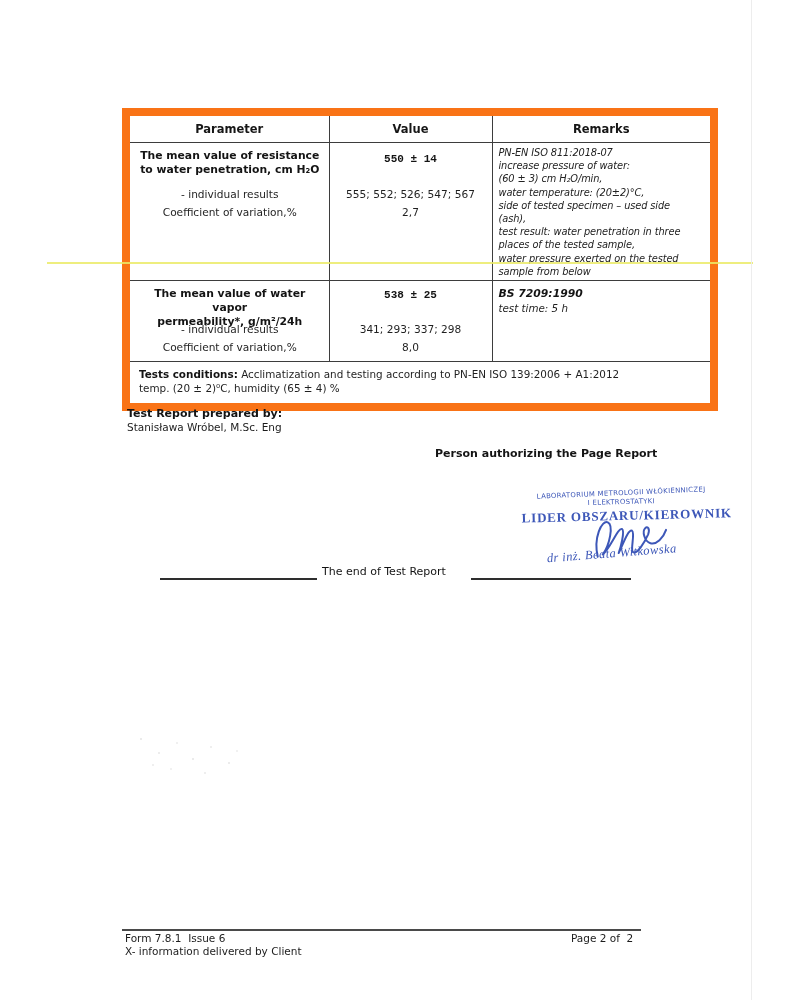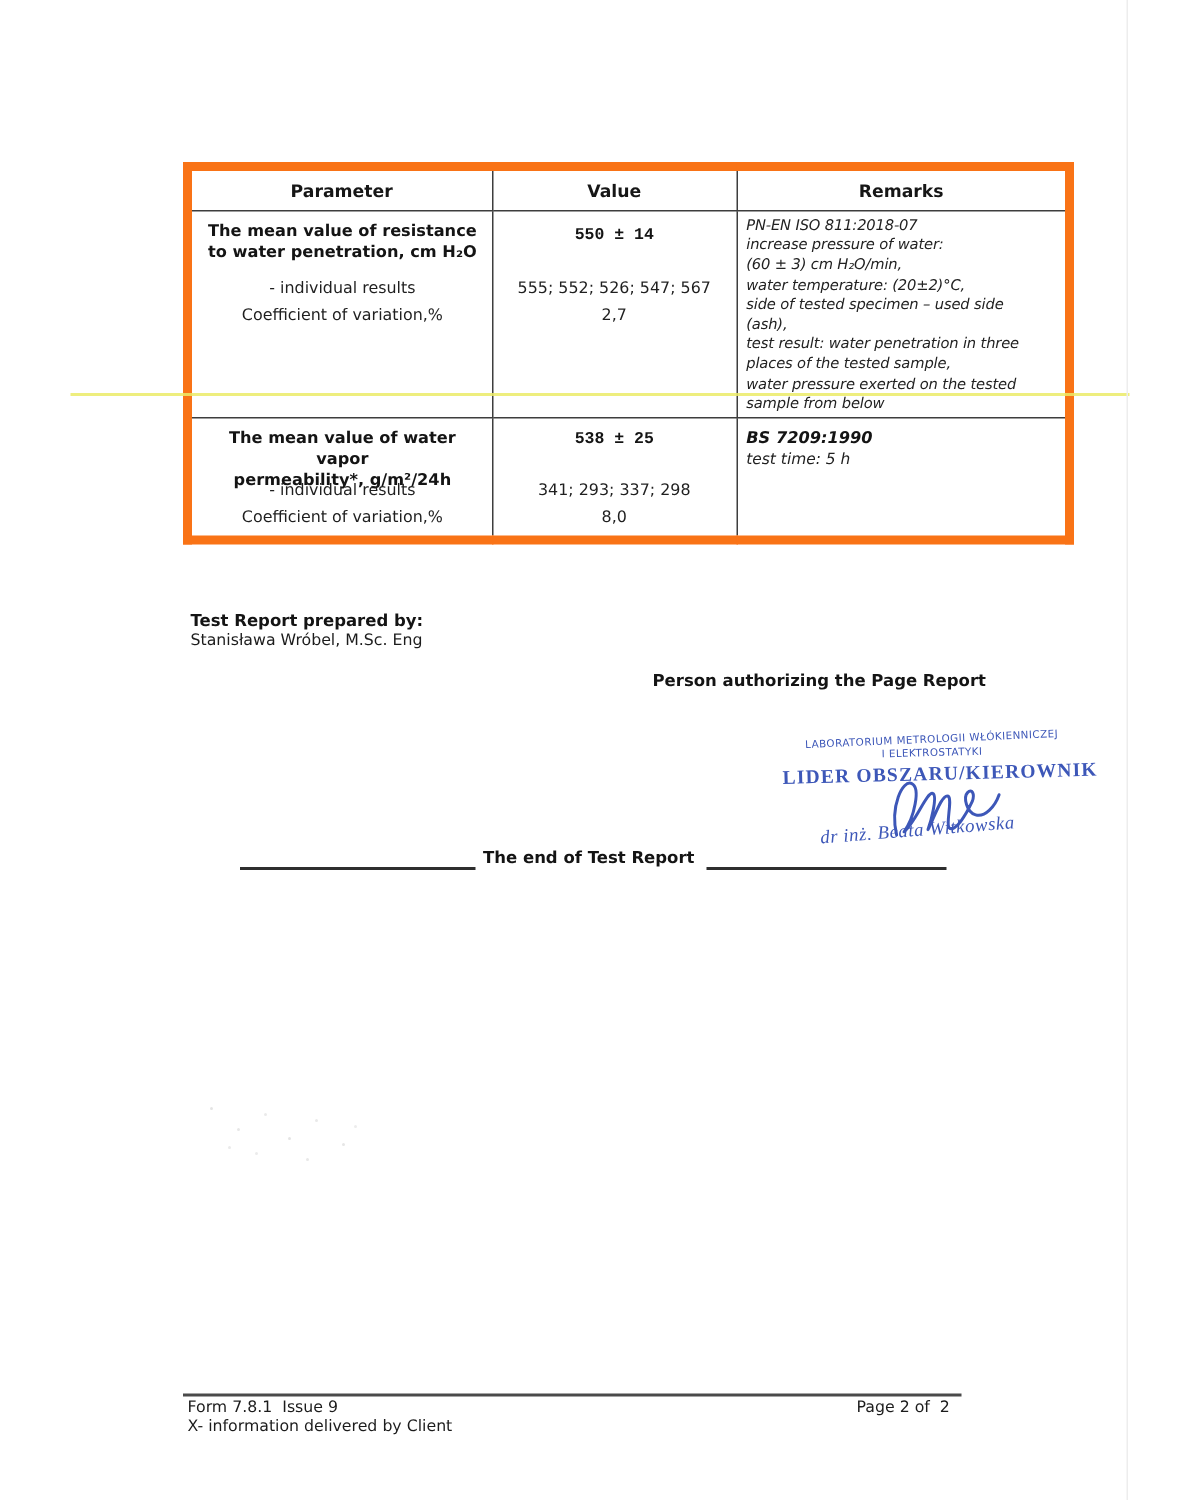--- a/index.html
+++ b/index.html
@@ -17,21 +17,21 @@
   .title{
     position:absolute;top:77px;left:0;width:800px;
     text-align:center;font-size:13px;font-weight:bold;
     letter-spacing:.4px;white-space:pre;color:#151515;
   }
 
   
   table.report{
     position:absolute;left:122px;top:108px;width:588px;
     border-collapse:collapse;table-layout:fixed;
-    border:6px solid #f97316;
+    border:8px solid #f97316;
     font-size:10.5px;color:#1f1f1f;
   }
   table.report td,table.report th{
     border:1.5px solid #3d3d3d;vertical-align:top;padding:0;
   }
   col.c-param{width:203px;}
   col.c-value{width:163px;}
   col.c-remarks{width:222px;}
   tr.hdr th{
     height:26px;vertical-align:middle;text-align:center;
@@ -86,21 +86,21 @@
     position:absolute;left:24px;top:57px;white-space:nowrap;
     font-family:"Liberation Serif","DejaVu Serif",serif;
     font-style:italic;font-size:12.5px;letter-spacing:.4px;
     transform:rotate(-3deg);
   }
 
   
   .end-line{position:absolute;top:578px;height:1.8px;background:#2e2e2e;}
   .end-line.left{left:160px;width:157px;}
   .end-line.right{left:471px;width:160px;}
-  .end-text{position:absolute;left:322px;top:565px;font-size:11px;font-weight:bold;color:#141414;white-space:pre;}
+  .end-text{position:absolute;left:322px;top:565px;font-size:11px;font-weight:normal;color:#141414;white-space:pre;}
 
   
   .footer-rule{position:absolute;left:122px;top:929px;width:519px;height:1.5px;background:#4a4a4a;}
   .footer-form{position:absolute;left:125px;top:932px;font-size:10.5px;white-space:pre;}
   .footer-note{position:absolute;left:125px;top:945px;font-size:10.5px;white-space:pre;text-align:center;}
   .footer-page{position:absolute;left:571px;top:932px;font-size:10.5px;white-space:pre;}
 
   
   .fold-line{position:absolute;left:47px;top:262px;width:706px;height:1.6px;opacity:.85;}
   .edge-line{position:absolute;left:751px;top:0;width:1.2px;height:1000px;background:#ededed;}
@@ -180,20 +180,28 @@
         </div>
       </td>
       <td>
         <div class="cell-remarks" style="padding-top:6px;">
           <div class="rm-title">BS 7209:1990</div>
           <div class="rm-body">test time: 5 h</div>
         </div>
       </td>
     </tr>
 
+    <tr class="cond">
+      <td colspan="3">
+        <div class="cell-cond">
+          <div><span class="cond-label">Tests conditions:</span> <span>Acclimatization and testing according to PN-EN ISO 139:2006 + A1:2012</span></div>
+          <div>temp. (20 ± 2)⁰C, humidity (65 ± 4) %</div>
+        </div>
+      </td>
+    </tr>
   </tbody>
     </table>
 
   <div class="prepared-label">Test Report prepared by:</div>
   <div class="prepared-name">Stanisława Wróbel, M.Sc. Eng</div>
 
   <div class="auth-label">Person authorizing the Page Report</div>
 
   <div class="stamp" style="color: rgb(61, 87, 184);">
     <div class="s1">LABORATORIUM METROLOGII WŁÓKIENNICZEJ</div>
@@ -203,21 +211,21 @@
       <path d="M7,41 C3,22 12,4 18,7 C24,10 19,30 12,39 C20,33 28,12 32,14 C35,16 30,33 28,38 C32,31 38,14 42,16 C45,18 40,34 42,37 C46,41 54,28 58,20 C60,15 58,11 55,14 C52,17 54,27 60,29 C66,31 73,24 76,16" fill="none" stroke-width="2" stroke-linecap="round" stroke-linejoin="round" stroke="#3d57b8"></path>
     </svg>
     <div class="sig-name">dr inż. Beata Witkowska</div>
   </div>
 
   <div class="end-line left"></div>
   <div class="end-text">The end of Test Report</div>
   <div class="end-line right"></div>
 
   <div class="footer-rule"></div>
-  <div class="footer-form">Form 7.8.1  Issue 9</div>
+  <div class="footer-form">Form 7.8.1  Issue 6</div>
   <div class="footer-note">X- information delivered by Client</div>
   <div class="footer-page">Page 2 of  2</div>
 
   <div class="fold-line" style="background: rgb(235, 235, 103);"></div>
   <div class="edge-line"></div>
   <div class="speckles"></div>
 
 </div>
 
 </body></html>

